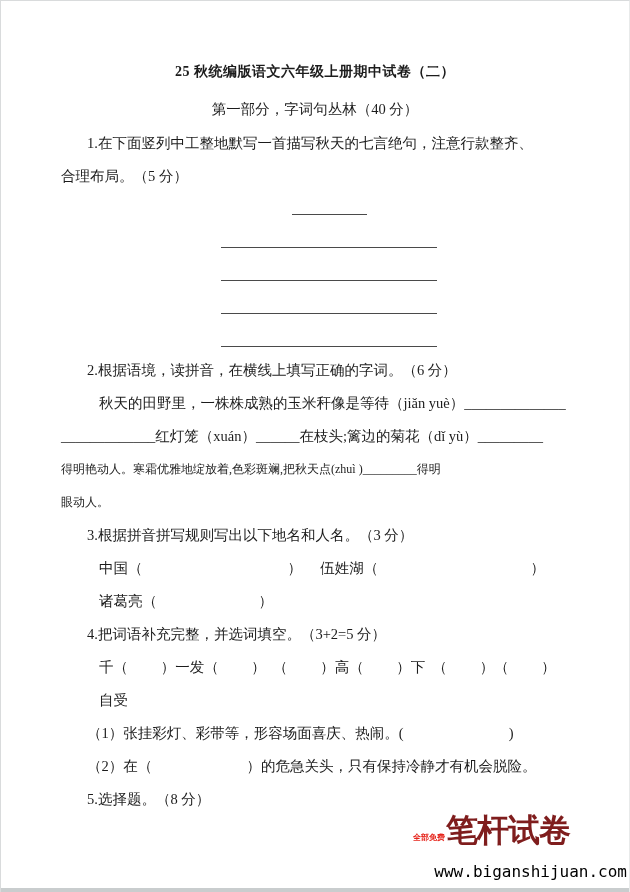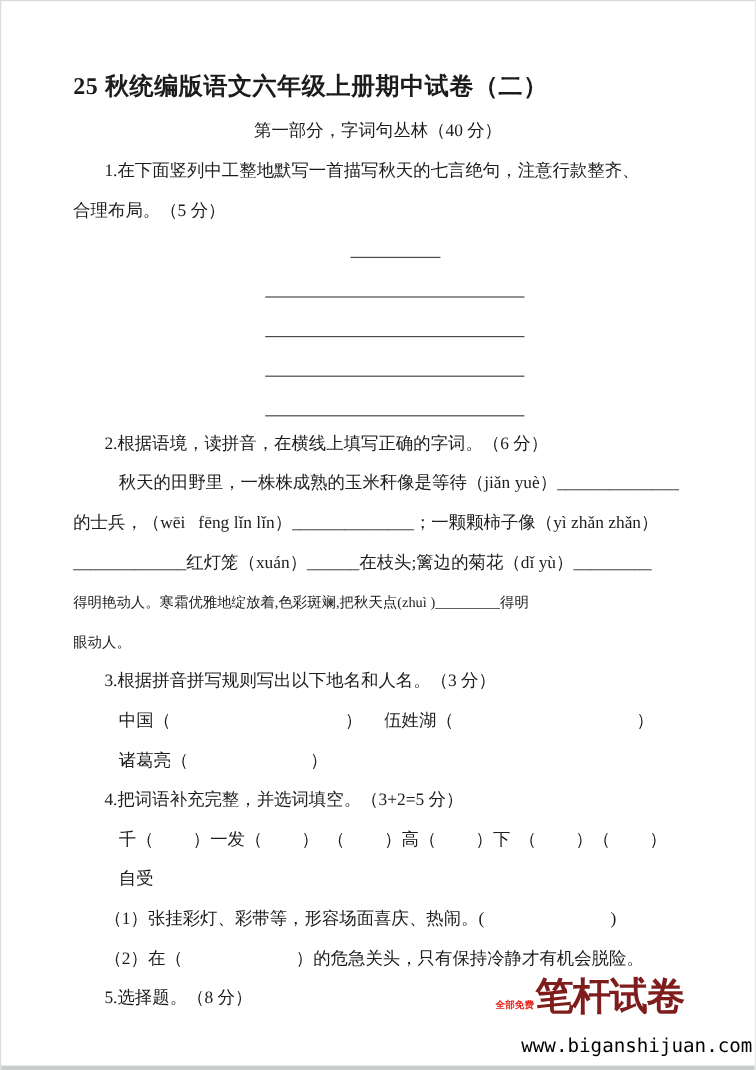--- a/index.html
+++ b/index.html
@@ -13,22 +13,22 @@
     border-left: 1px solid #d9dbdc;
     border-top: 1px solid #d9dbdc;
     border-right: 1px solid #e8eaea;
     font-family: "Liberation Serif", "DejaVu Serif", serif;
     color: #1c1c1c;
   }
   .content { padding: 0 60px; }
   .title {
     margin-top: 58px;
     line-height: 26px;
-    text-align: left;
-    font-size: 20px;
+    text-align: center;
+    font-size: 14px;
     font-weight: bold;
     letter-spacing: 0.5px;
   }
   .subtitle {
     margin-top: 12px;
     line-height: 24px;
     text-align: center;
     font-size: 14.5px;
   }
   .ln {
@@ -114,21 +114,20 @@
     <div class="rules">
       <div class="rule-short"></div>
       <div class="rule-long"></div>
       <div class="rule-long"></div>
       <div class="rule-long"></div>
       <div class="rule-long"></div>
     </div>
 
     <div class="ln ind-q q2start">2.根据语境，读拼音，在横线上填写正确的字词。（6 分）</div>
     <div class="ln ind-c">秋天的田野里，一株株成熟的玉米秆像是等待（jiǎn yuè）______________</div>
-    <div class="ln">的士兵，（wēi   fēng lǐn lǐn）______________；一颗颗柿子像（yì zhǎn zhǎn）</div>
     <div class="ln">_____________红灯笼（xuán）______在枝头;篱边的菊花（dǐ yù）_________</div>
     <div class="ln small">得明艳动人。寒霜优雅地绽放着,色彩斑斓,把秋天点(zhuì )_________得明</div>
     <div class="ln small">眼动人。</div>
 
     <div class="ln ind-q">3.根据拼音拼写规则写出以下地名和人名。（3 分）</div>
     <div class="ln ind-c">中国（                                        ）     伍姓湖（                                          ）</div>
     <div class="ln ind-c">诸葛亮（                            ）</div>
 
     <div class="ln ind-q">4.把词语补充完整，并选词填空。（3+2=5 分）</div>
     <div class="ln ind-c">千（         ）一发（         ）  （         ）高（         ）下  （         ）（         ）自受</div>

